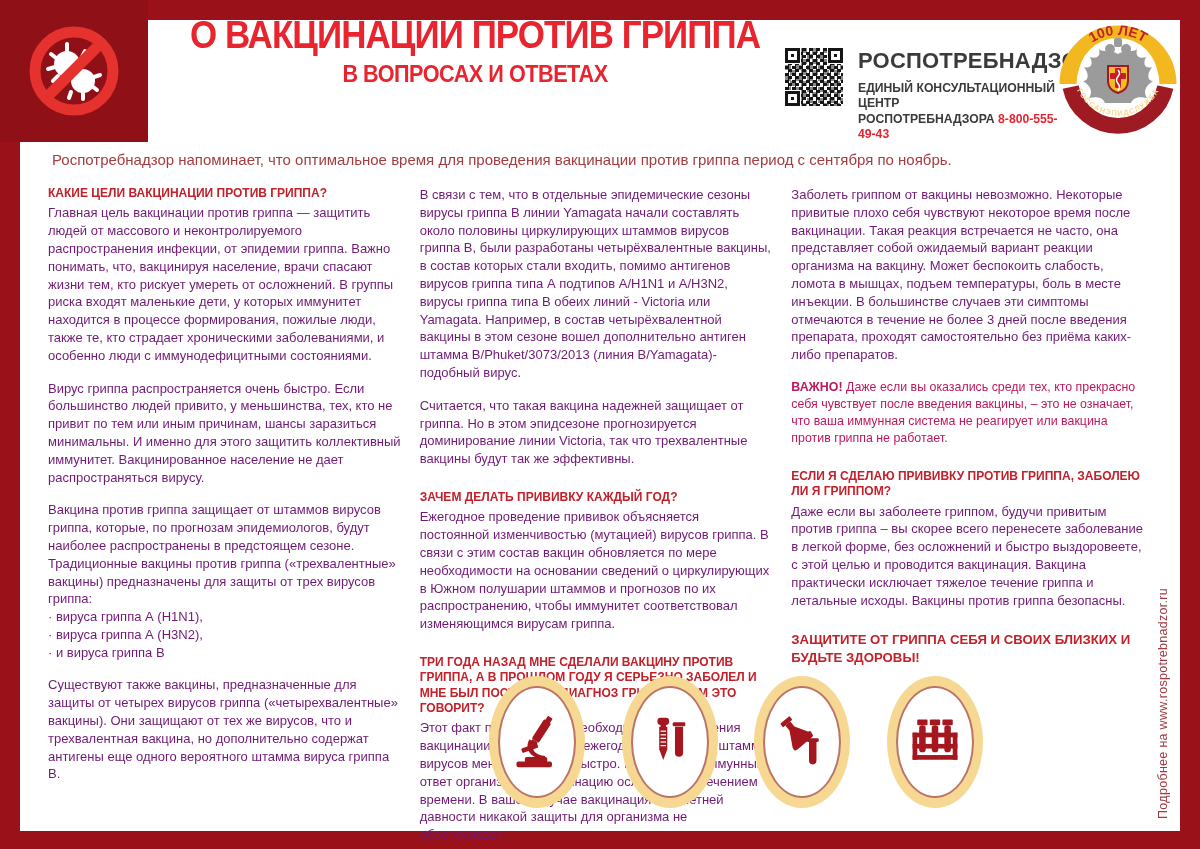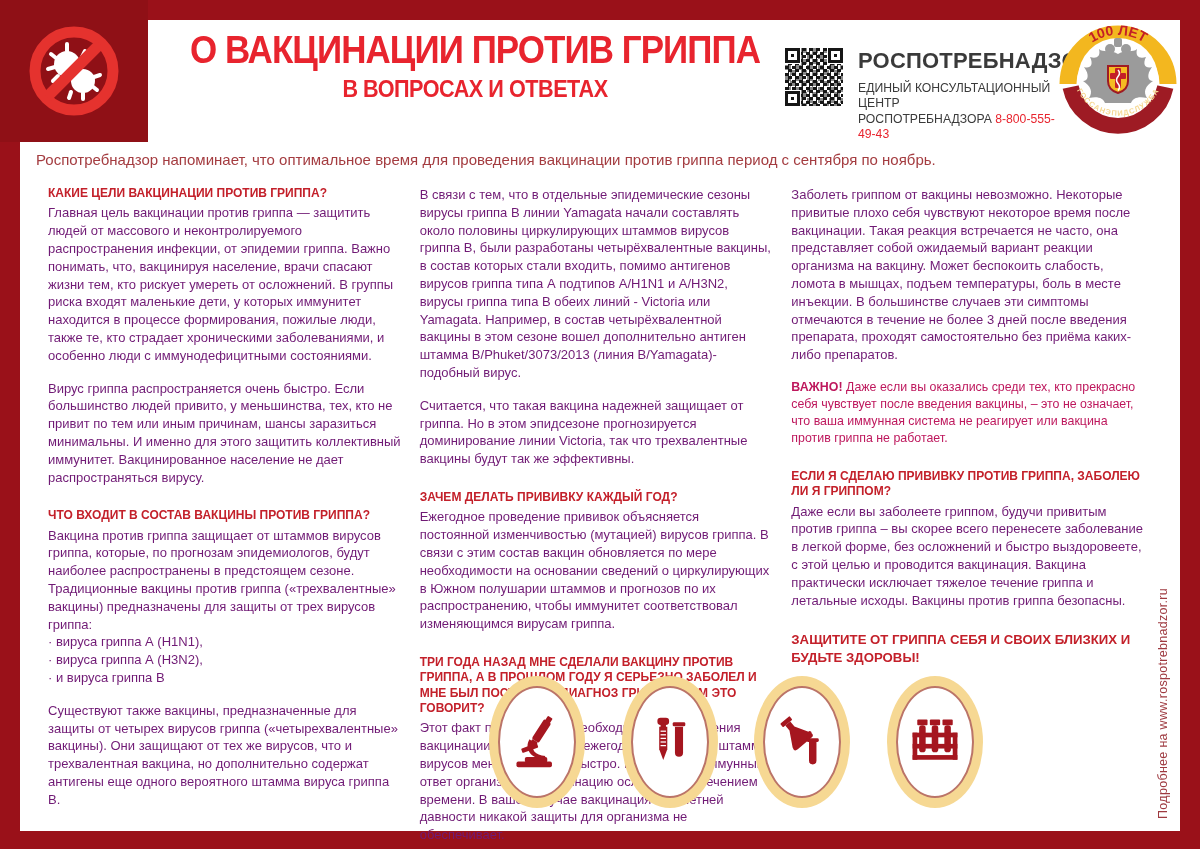--- a/index.html
+++ b/index.html
@@ -5,35 +5,35 @@
   html,body{margin:0;padding:0;}
   body{font-family:"Liberation Sans","DejaVu Sans",sans-serif;}
   .poster{position:relative;width:1200px;height:849px;background:#9a1119;overflow:hidden;}
   .page{position:absolute;left:20px;top:20px;right:20px;bottom:18px;background:#ffffff;}
 
   
   .virus-box{position:absolute;left:0;top:0;width:148px;height:142px;background:#8f1016;z-index:3;
     display:flex;align-items:center;justify-content:center;}
 
   
-  .title-wrap{position:absolute;left:155px;top:30px;width:640px;text-align:center;z-index:2;}
+  .title-wrap{position:absolute;left:155px;top:15px;width:640px;text-align:center;z-index:2;}
   .title-1{color:#e8242e;font-weight:bold;font-size:38px;letter-spacing:-1px;line-height:1.1;transform:scaleX(.92);transform-origin:center;}
   .title-2{color:#e8242e;font-weight:bold;font-size:23px;letter-spacing:-.5px;margin-top:4px;transform:scaleX(.94);transform-origin:center;}
 
   .qr{position:absolute;left:783px;top:46px;width:62px;height:62px;background:#fff;z-index:2;}
   .qr-noise{position:absolute;inset:2px;background:repeating-conic-gradient(#161616 0% 25%,#ffffff 0% 50%);background-size:7px 7px;}
   .qr-noise2{position:absolute;inset:2px;background:repeating-conic-gradient(#161616 0% 25%,transparent 0% 50%);background-size:11px 11px;opacity:.5;}
   .qr-finder{position:absolute;width:17px;height:17px;background:#fff;}
   .qr-finder::before{content:"";position:absolute;inset:1px;border:3px solid #161616;}
   .qr-finder::after{content:"";position:absolute;inset:7px;background:#161616;}
   .qr-f-tl{left:1px;top:1px;} .qr-f-tr{right:1px;top:1px;} .qr-f-bl{left:1px;bottom:1px;}
 
   .agency{position:absolute;left:858px;top:48px;width:200px;z-index:2;}
   .agency-name{font-size:22px;font-weight:bold;color:#3a3a3a;letter-spacing:.2px;}
-  .agency-sub{margin-top:7px;font-size:12.2px;font-weight:normal;color:#3a3a3a;line-height:1.25;}
+  .agency-sub{margin-top:7px;font-size:12.2px;font-weight:bold;color:#3a3a3a;line-height:1.25;}
   .agency-phone{color:#e8242e;}
 
   .emblem{position:absolute;left:1058px;top:18px;width:120px;height:120px;z-index:2;}
 
   
   .intro{position:absolute;left:48px;top:151px;width:1060px;color:#a43c40;font-size:15px;z-index:2;}
 
   
   .columns{position:absolute;left:48px;top:186px;width:1096px;display:flex;gap:19px;z-index:1;}
   .col{flex:1;min-width:0;}
@@ -54,28 +54,27 @@
 
   .vertical-note{position:absolute;right:30px;bottom:30px;writing-mode:vertical-rl;transform:rotate(180deg);
     font-size:12.5px;color:#9e3a40;z-index:2;letter-spacing:.3px;}
 </style>
 </head>
 <body>
 
 <div class="poster">
   <div class="page">
 
-    <div class="intro" style="position:absolute;left:16px;top:131px;">Роспотребнадзор напоминает, что оптимальное время для проведения вакцинации против гриппа период с сентября по ноябрь.</div>
+    <div class="intro" style="position:absolute;left:32px;top:131px;">Роспотребнадзор напоминает, что оптимальное время для проведения вакцинации против гриппа период с сентября по ноябрь.</div>
 
     <div class="columns" style="position:absolute;left:28px;top:166px;">
       <div class="col">
         <div class="sec-h">КАКИЕ ЦЕЛИ ВАКЦИНАЦИИ ПРОТИВ ГРИППА?</div>
         <p class="body-p">Главная цель вакцинации против гриппа — защитить людей от массового и неконтролируемого распространения инфекции, от эпидемии гриппа. Важно понимать, что, вакцинируя население, врачи спасают жизни тем, кто рискует умереть от осложнений. В группы риска входят маленькие дети, у которых иммунитет находится в процессе формирования, пожилые люди, также те, кто страдает хроническими заболеваниями, и особенно люди с иммунодефицитными состояниями.</p>
         <p class="body-p">Вирус гриппа распространяется очень быстро. Если большинство людей привито, у меньшинства, тех, кто не привит по тем или иным причинам, шансы заразиться минимальны. И именно для этого защитить коллективный иммунитет. Вакцинированное население не дает распространяться вирусу.</p>
-        <div class="sec-h">ЧТО ВХОДИТ В СОСТАВ ВАКЦИНЫ ПРОТИВ ГРИППА?</div>
         <p class="body-p tight">Вакцина против гриппа защищает от штаммов вирусов гриппа, которые, по прогнозам эпидемиологов, будут наиболее распространены в предстоящем сезоне. Традиционные вакцины против гриппа («трехвалентные» вакцины) предназначены для защиты от трех вирусов гриппа:</p>
         <p class="body-p tight">· вируса гриппа А (H1N1),</p>
         <p class="body-p tight">· вируса гриппа А (H3N2),</p>
         <p class="body-p">· и вируса гриппа В</p>
         <p class="body-p">Существуют также вакцины, предназначенные для защиты от четырех вирусов гриппа («четырехвалентные» вакцины). Они защищают от тех же вирусов, что и трехвалентная вакцина, но дополнительно содержат антигены еще одного вероятного штамма вируса гриппа В.</p>
 
       </div>
 
       <div class="col">
         <p class="body-p">В связи с тем, что в отдельные эпидемические сезоны вирусы гриппа В линии Yamagata начали составлять около половины циркулирующих штаммов вирусов гриппа В, были разработаны четырёхвалентные вакцины, в состав которых стали входить, помимо антигенов вирусов гриппа типа А подтипов A/H1N1 и A/H3N2, вирусы гриппа типа В обеих линий - Victoria или Yamagata. Например, в состав четырёхвалентной вакцины в этом сезоне вошел дополнительно антиген штамма B/Phuket/3073/2013 (линия B/Yamagata)-подобный вирус.</p>

